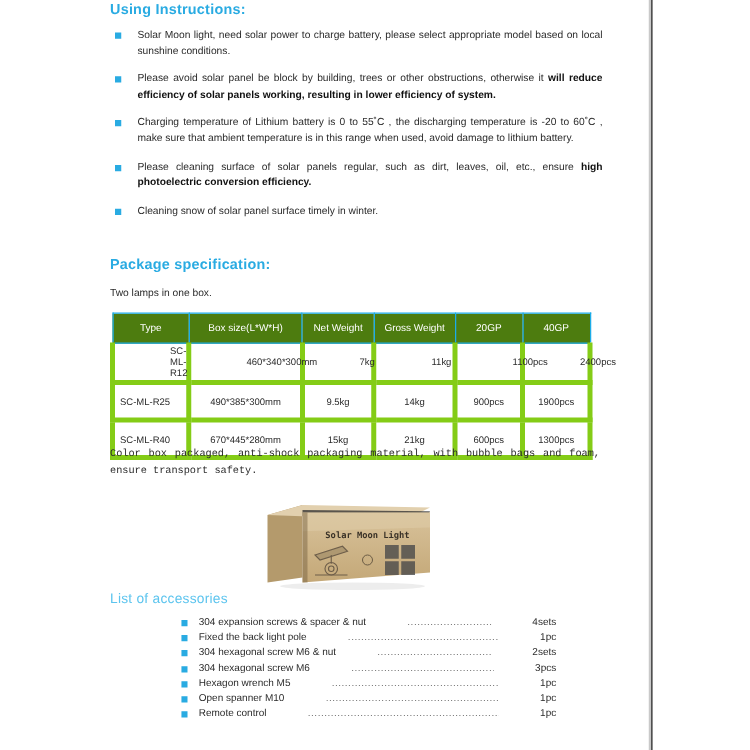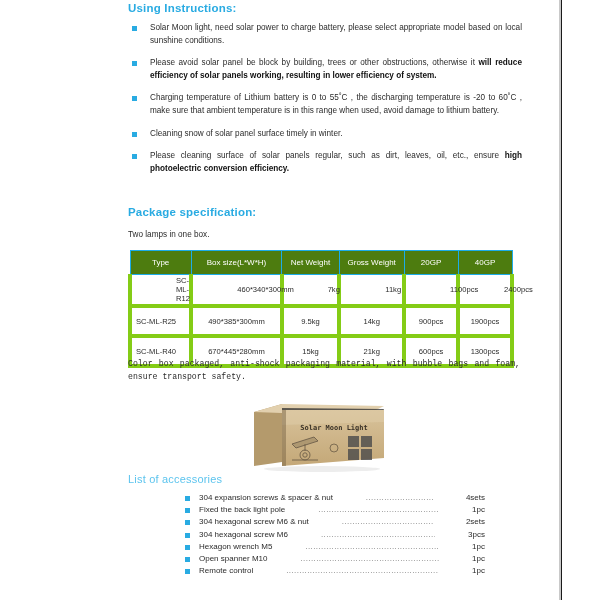--- a/index.html
+++ b/index.html
@@ -4,21 +4,21 @@
 <style>
   html,body{margin:0;padding:0;}
   body{
     width:600px;height:600px;
     background:#ffffff;
     font-family:"Liberation Sans", sans-serif;
     -webkit-font-smoothing:antialiased;
     overflow:hidden;
     position:relative;
   }
-  #page{position:absolute;inset:0;background:#fff;margin-left:40px;}
+  #page{position:absolute;inset:0;background:#fff;}
   
   #page-edge{
     position:absolute;left:521px;top:0;width:1px;height:600px;
     background:#1a1a1a;
   }
   #page-edge-soft{
     position:absolute;left:519px;top:0;width:2px;height:600px;
     background:#c9c9c9;
   }
   #content{
@@ -137,22 +137,22 @@
   <div id="page-edge"></div>
 
   <div id="content">
 
     <div id="h-using" class="heading">Using Instructions:</div>
 
     <div id="instructions">
         <div class="instr-item"><span class="sq"></span><span>Solar Moon light, need solar power to charge battery, please select appropriate model based on local sunshine conditions.</span></div>
         <div class="instr-item"><span class="sq"></span><span>Please avoid solar panel be block by building, trees or other obstructions, otherwise it <b>will reduce efficiency of solar panels working, resulting in lower efficiency of system.</b></span></div>
         <div class="instr-item"><span class="sq"></span><span>Charging temperature of Lithium battery is 0 to 55˚C , the discharging temperature is -20 to 60˚C , make sure that ambient temperature is in this range when used, avoid damage to lithium battery.</span></div>
+        <div class="instr-item"><span class="sq"></span><span>Please cleaning surface of solar panels regular, such as dirt, leaves, oil, etc., ensure <b>high photoelectric conversion efficiency.</b></span></div>
         <div class="instr-item"><span class="sq"></span><span>Cleaning snow of solar panel surface timely in winter.</span></div>
-        <div class="instr-item"><span class="sq"></span><span>Please cleaning surface of solar panels regular, such as dirt, leaves, oil, etc., ensure <b>high photoelectric conversion efficiency.</b></span></div>
       </div>
 
     <div id="h-pkg" class="heading">Package specification:</div>
 
     <div id="pkg-note">Two lamps in one box.</div>
 
     <table id="spec-table">
       <thead>
         <tr>
             <th style="width: 16%;">Type</th>

